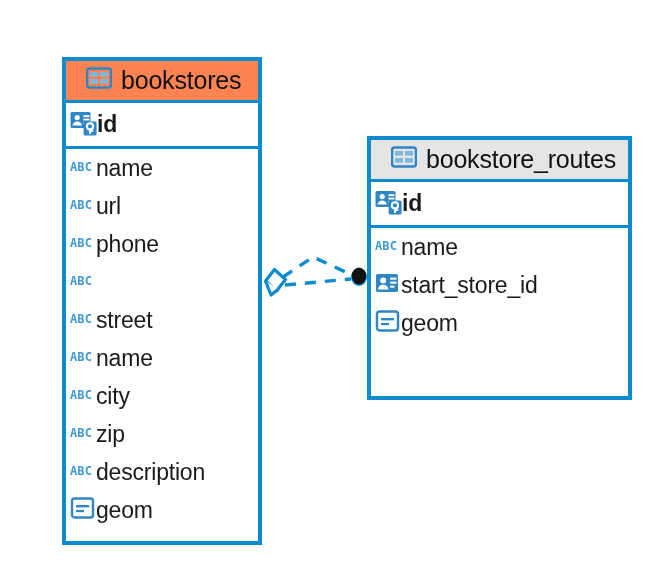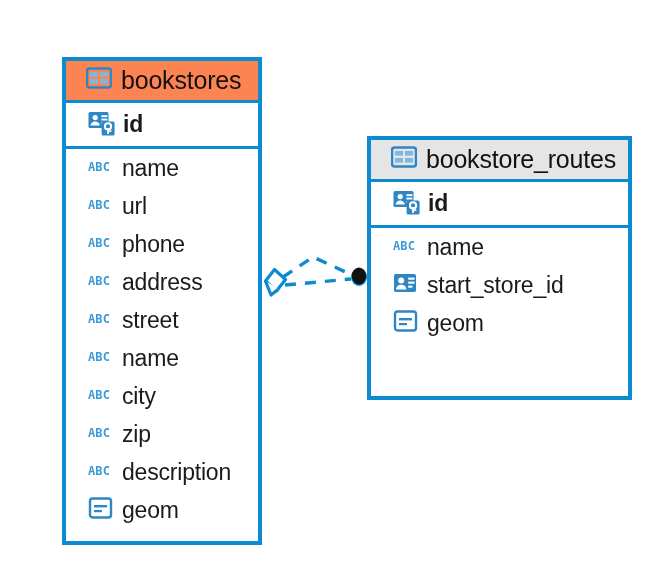--- a/index.html
+++ b/index.html
@@ -51,23 +51,22 @@
 
   
   .pk-section {
     border-bottom: 3px solid #0d8bd1;
   }
 
   .field {
     box-sizing: border-box;
     display: flex;
     align-items: center;
-    gap: 8px;
     height: 38px;
-    padding: 0 8px 0 22px;
+    padding: 0 8px 0 4px;
   }
   .field-label {
     font-size: 23px;
     color: #1a1a1a;
     line-height: 1;
     white-space: nowrap;
     letter-spacing: -0.2px;
   }
   .field-label.bold { font-weight: bold; font-size: 23px; }
 
@@ -154,21 +153,20 @@
         </span>
         <span class="field-label">phone</span>
       </div>
 
       <div class="field">
         <span class="icon">
           <svg width="26" height="14" viewBox="0 0 26 14">
             <text x="0" y="11.5" font-family="'DejaVu Sans Mono', monospace" font-size="12" font-weight="bold" fill="#3e9ad6" letter-spacing="0.1">ABC</text>
           </svg>
         </span>
-        <span class="field-label">address</span>
       </div>
 
       <div class="field">
         <span class="icon">
           <svg width="26" height="14" viewBox="0 0 26 14">
             <text x="0" y="11.5" font-family="'DejaVu Sans Mono', monospace" font-size="12" font-weight="bold" fill="#3e9ad6" letter-spacing="0.1">ABC</text>
           </svg>
         </span>
         <span class="field-label">street</span>
       </div>

